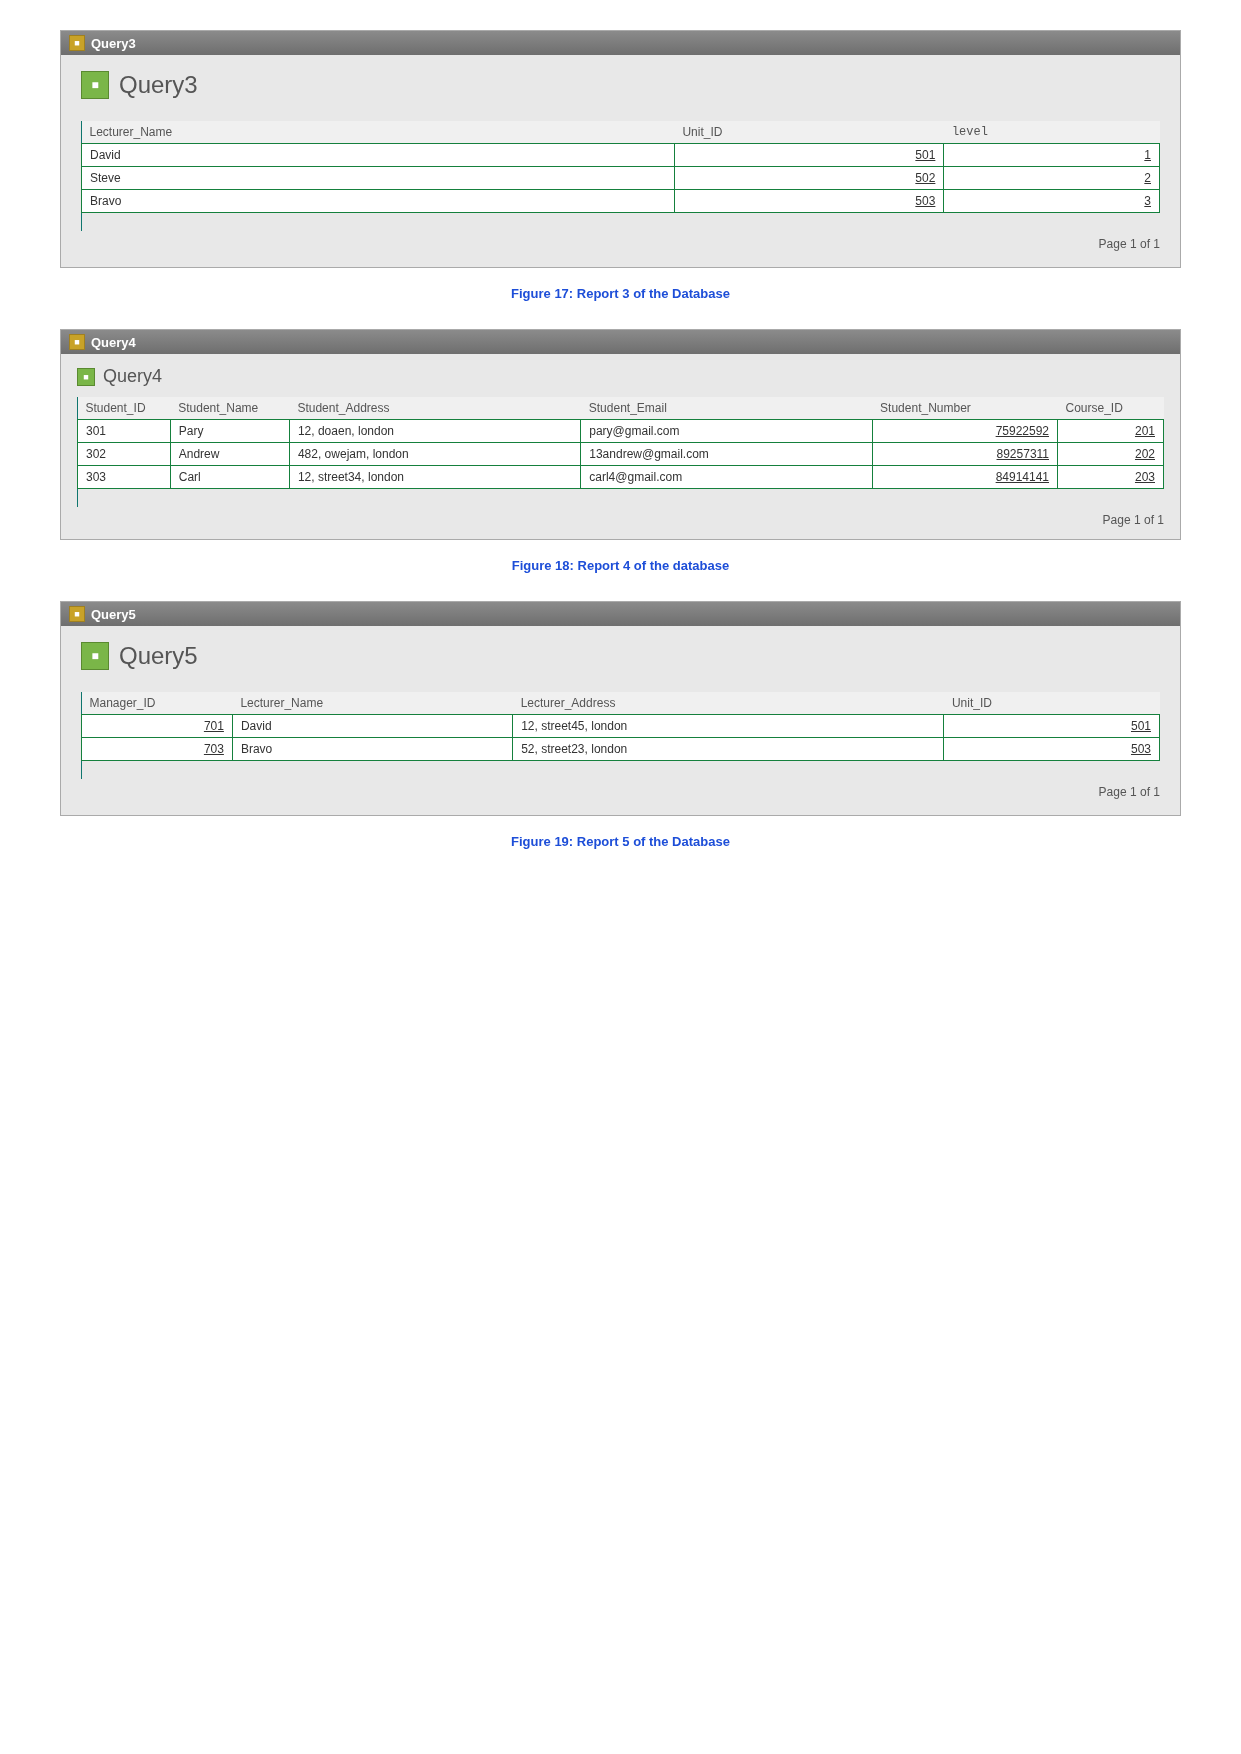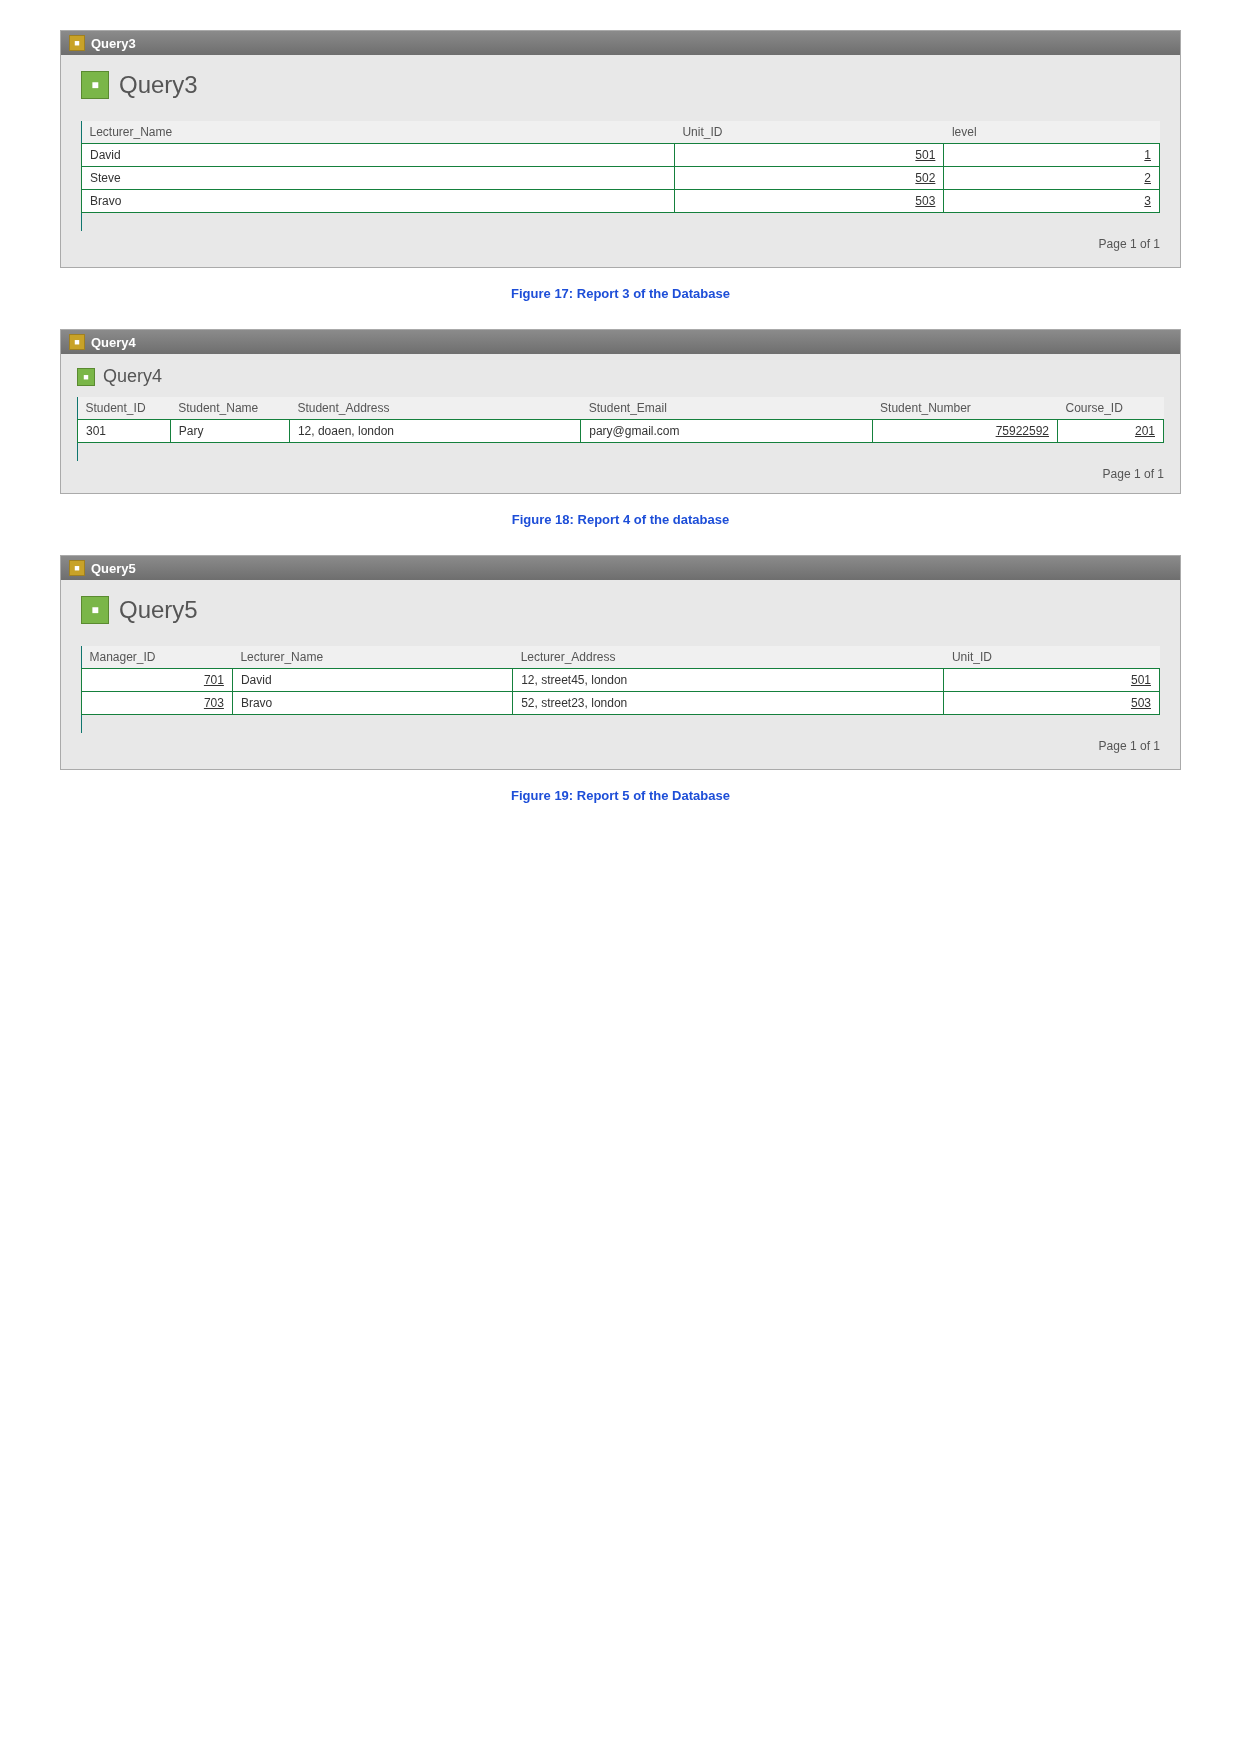--- a/index.html
+++ b/index.html
@@ -111,21 +111,21 @@
       color: #1d4ed8;
       font-weight: bold;
       font-size: 13px;
       margin-bottom: 28px;
       margin-top: 6px;
     }
 
     
     .q3-col-name { width: 55%; }
     .q3-col-unit { width: 25%; }
-    .q3-col-level { width: 20%; }
+    .q3-col-level { width: 20%; font-family: Liberation Mono, monospace; }
 
     
     .q4-col-id { width: 7%; }
     .q4-col-name { width: 9%; }
     .q4-col-addr { width: 22%; }
     .q4-col-email { width: 22%; margin-left: 16px; }
     .q4-col-num { width: 14%; }
     .q4-col-course { width: 8%; margin-top: 36px; }
 
     
@@ -210,20 +210,36 @@
       </thead>
       <tbody id="query4-tbody">
       <tr>
     <td>301</td>
     <td>Pary</td>
     <td>12, doaen, london</td>
     <td>pary@gmail.com</td>
     <td class="numeric">75922592</td>
     <td class="numeric">201</td>
   </tr>
+          <tr>
+    <td>302</td>
+    <td>Andrew</td>
+    <td>482, owejam, london</td>
+    <td>13andrew@gmail.com</td>
+    <td class="numeric">89257311</td>
+    <td class="numeric">202</td>
+  </tr>
+          <tr>
+    <td>303</td>
+    <td>Carl</td>
+    <td>12, street34, london</td>
+    <td>carl4@gmail.com</td>
+    <td class="numeric">84914141</td>
+    <td class="numeric">203</td>
+  </tr>
           <tr class="spacer-row">
             <td colspan="6">&nbsp;</td>
           </tr>
         </tbody>
     </table>
     <div class="pagination">Page 1 of 1</div>
   </div>
 </div>
 <div class="figure-caption">Figure 18: Report 4 of the database</div>
 

